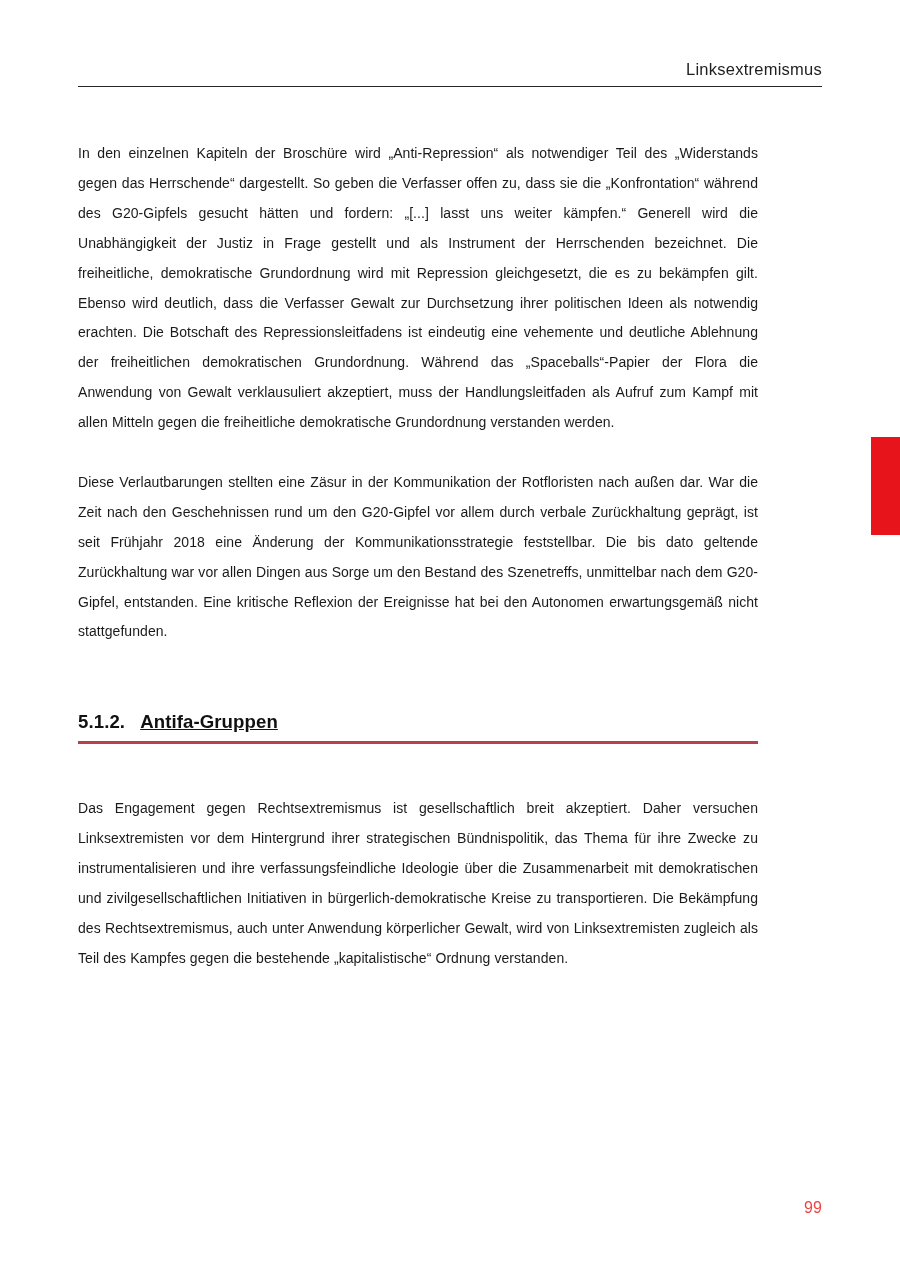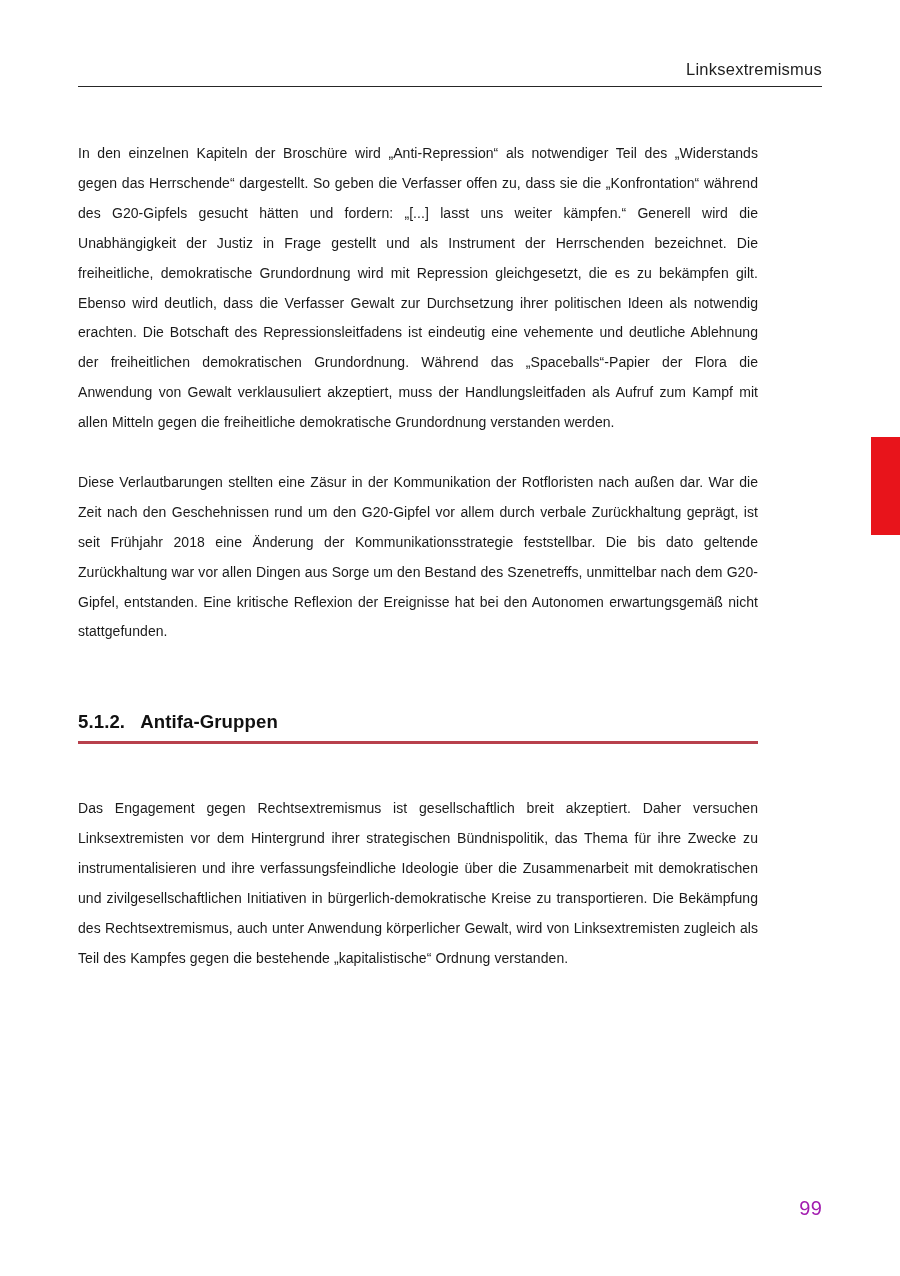--- a/index.html
+++ b/index.html
@@ -79,20 +79,21 @@
     color: #111111;
     line-height: 26px;
     letter-spacing: 0.005em;
     white-space: pre;
   }
   .section-heading .sec-num {
     display: inline;
   }
   .section-heading .sec-title {
     display: inline;
+    text-decoration: underline;
   }
   .section-rule {
     margin-top: 6px;
     height: 2.6px;
     width: 100%;
     background: #b8404c;
   }
   .after-heading-gap {
     height: 50px;
   }
@@ -105,23 +106,23 @@
     width: 29px;
     height: 98px;
     background: #e8141b;
   }
 
   
   .folio {
     position: absolute;
     right: 78px;
     top: 1196px;
-    font-size: 20px;
+    font-size: 16px;
     line-height: 24px;
-    color: #a21caf;
+    color: #ef4444;
     text-align: right;
     letter-spacing: 0.01em;
   }
 </style>
 </head>
 <body>
 
 <div class="page" style="background: rgb(255, 255, 255); padding-left: 40px;">
 
   <div class="runhead">

